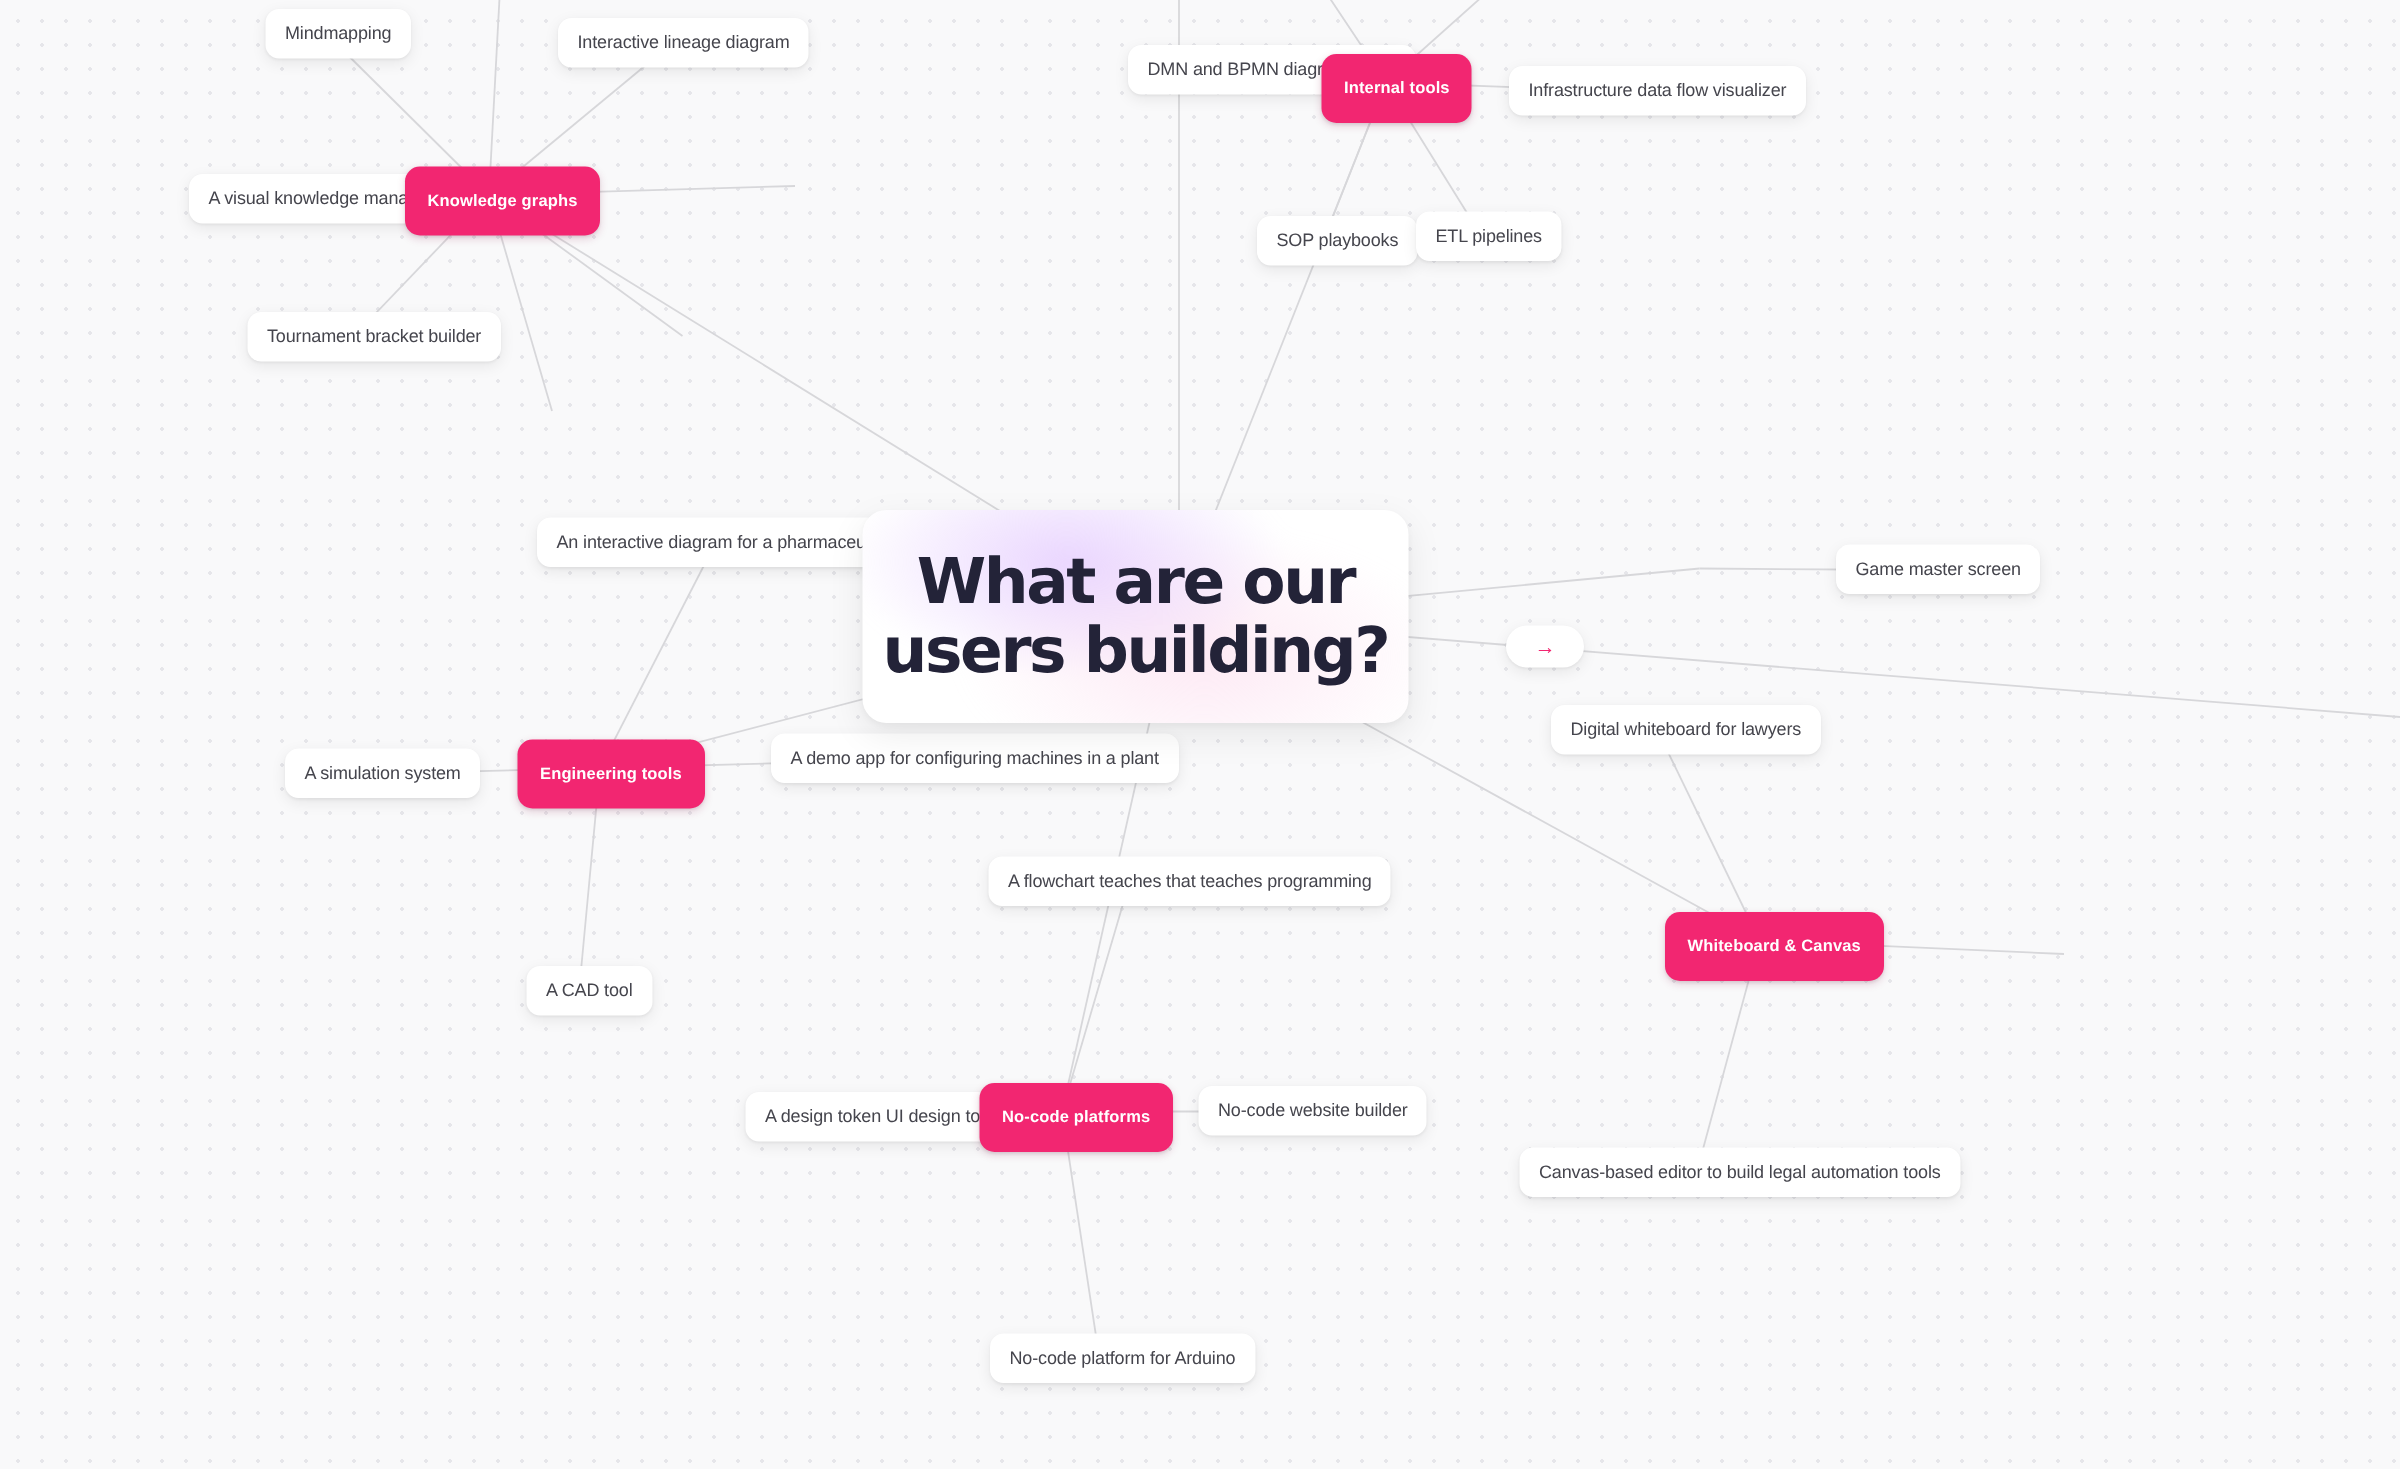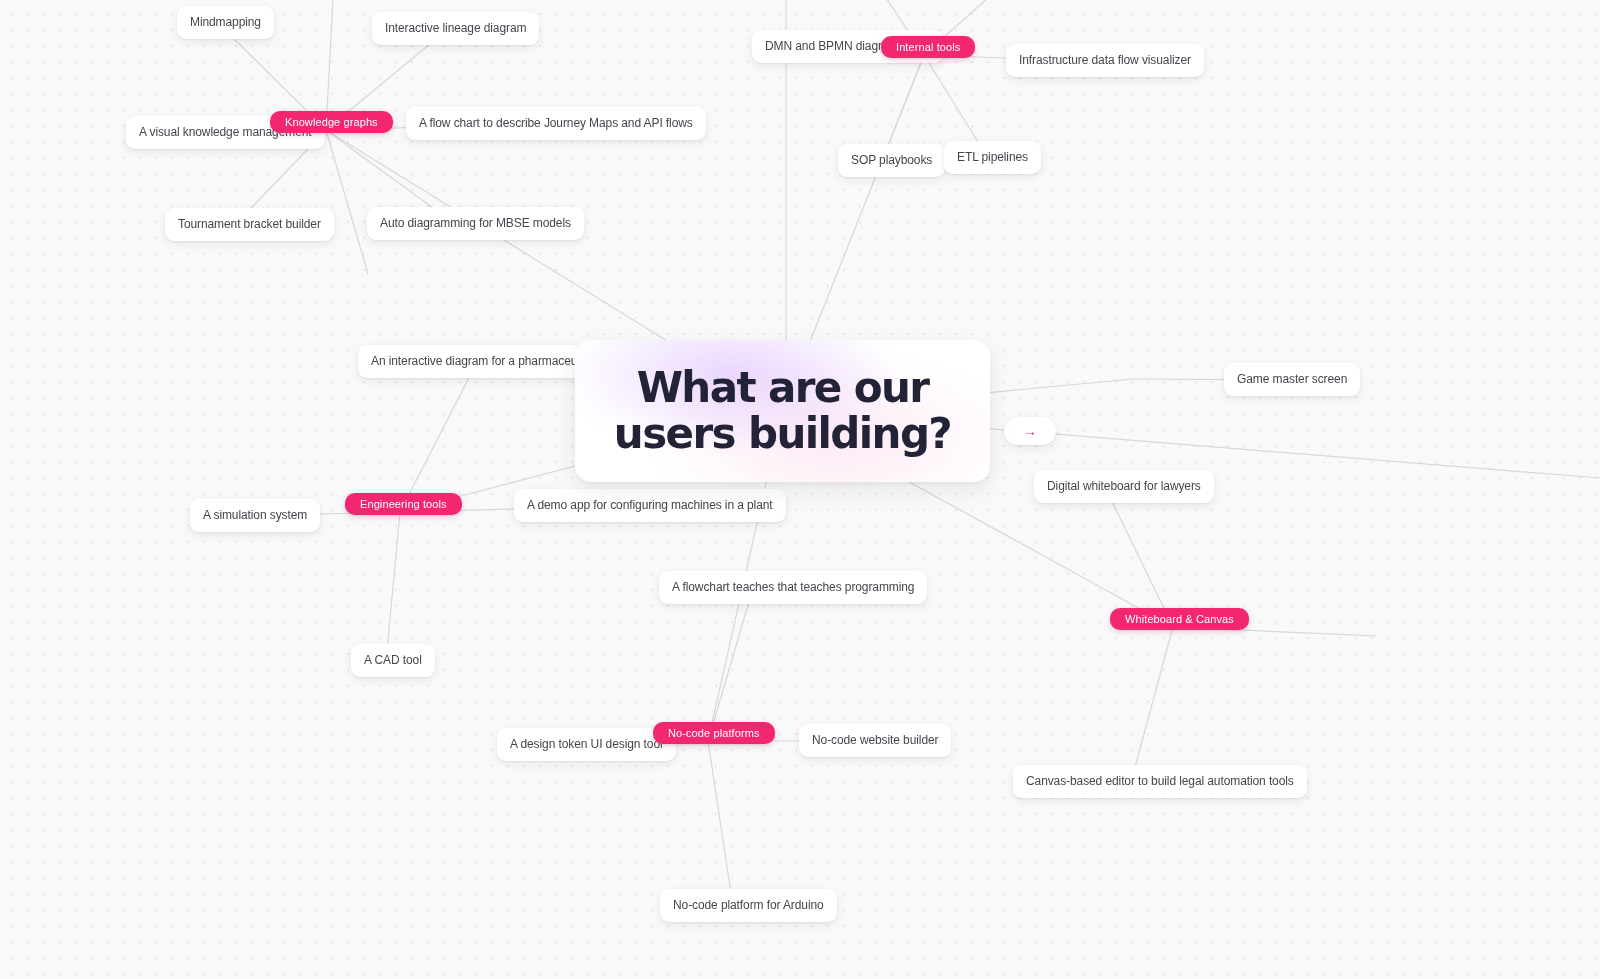--- a/index.html
+++ b/index.html
@@ -36,41 +36,41 @@
     padding:10px 13px;
     border-radius:9px;
     white-space:nowrap;
     box-shadow:0 1px 2px rgba(0,0,0,.05), 0 3px 10px rgba(0,0,0,.08);
   }
   .cat{
     position:absolute;z-index:3;
     background:var(--accent);
     color:#ffffff;
     font-size:11px;
-    font-weight:normal;
+    font-weight:bold;
     letter-spacing:0.1px;
     line-height:14px;
-    padding:4px 15px;
+    padding:16px 15px;
     border-radius:10px;
     white-space:nowrap;
     box-shadow:0 2px 6px rgba(140,20,70,.18), 0 1px 2px rgba(0,0,0,.08);
   }
   .arrow-pill{
     position:absolute;z-index:2;
     left:1004px;top:417px;width:52px;height:28px;
     background:var(--card-bg);
     border-radius:14px;
     display:flex;align-items:center;justify-content:center;
     color:var(--accent);
     font-size:14px;line-height:14px;
     box-shadow:0 1px 2px rgba(0,0,0,.05), 0 3px 10px rgba(0,0,0,.08);
   }
   .center-card{
     position:absolute;z-index:3;
-    left:575px;top:340px;width:415px;height:142px;
+    left:575px;top:340px;width:364px;height:142px;
     background:var(--card-bg);
     border-radius:16px;
     overflow:hidden;
     display:flex;flex-direction:column;align-items:center;justify-content:center;
     box-shadow:0 2px 4px rgba(0,0,0,.04), 0 8px 24px rgba(0,0,0,.08);
   }
   .center-card .glow{
     position:absolute;left:-10px;top:-20px;right:-10px;bottom:-20px;
     background:
       radial-gradient(ellipse 55% 60% at 38% 30%, rgba(216,180,254,.55), rgba(216,180,254,0) 70%),
@@ -137,23 +137,21 @@
     <line x1="400" y1="512" x2="477" y2="362"></line>
   </svg>
 
   <div class="leaf" style="left:177px;top:6px">Mindmapping</div>
   <div class="leaf" style="left:372px;top:12px">Interactive lineage diagram</div>
   <div class="leaf" style="left:752px;top:30px">DMN and BPMN diagram editor</div>
   <div class="leaf" style="left:1006px;top:44px">Infrastructure data flow visualizer</div>
   <div class="leaf" style="left:838px;top:144px">SOP playbooks</div>
   <div class="leaf" style="left:944px;top:141px">ETL pipelines</div>
   <div class="leaf" style="left:126px;top:116px">A visual knowledge management</div>
-  <div class="leaf" style="left:406px;top:107px">A flow chart to describe Journey Maps and API flows</div>
   <div class="leaf" style="left:165px;top:208px">Tournament bracket builder</div>
-  <div class="leaf" style="left:367px;top:207px">Auto diagramming for MBSE models</div>
   <div class="leaf" style="left:358px;top:345px">An interactive diagram for a pharmaceutical project</div>
   <div class="leaf" style="left:1224px;top:363px">Game master screen</div>
   <div class="leaf" style="left:1034px;top:470px">Digital whiteboard for lawyers</div>
   <div class="leaf" style="left:190px;top:499px">A simulation system</div>
   <div class="leaf" style="left:514px;top:489px">A demo app for configuring machines in a plant</div>
   <div class="leaf" style="left:659px;top:571px">A flowchart teaches that teaches programming</div>
   <div class="leaf" style="left:351px;top:644px">A CAD tool</div>
   <div class="leaf" style="left:1013px;top:765px">Canvas-based editor to build legal automation tools</div>
   <div class="leaf" style="left:497px;top:728px">A design token UI design tool</div>
   <div class="leaf" style="left:799px;top:724px">No-code website builder</div>

